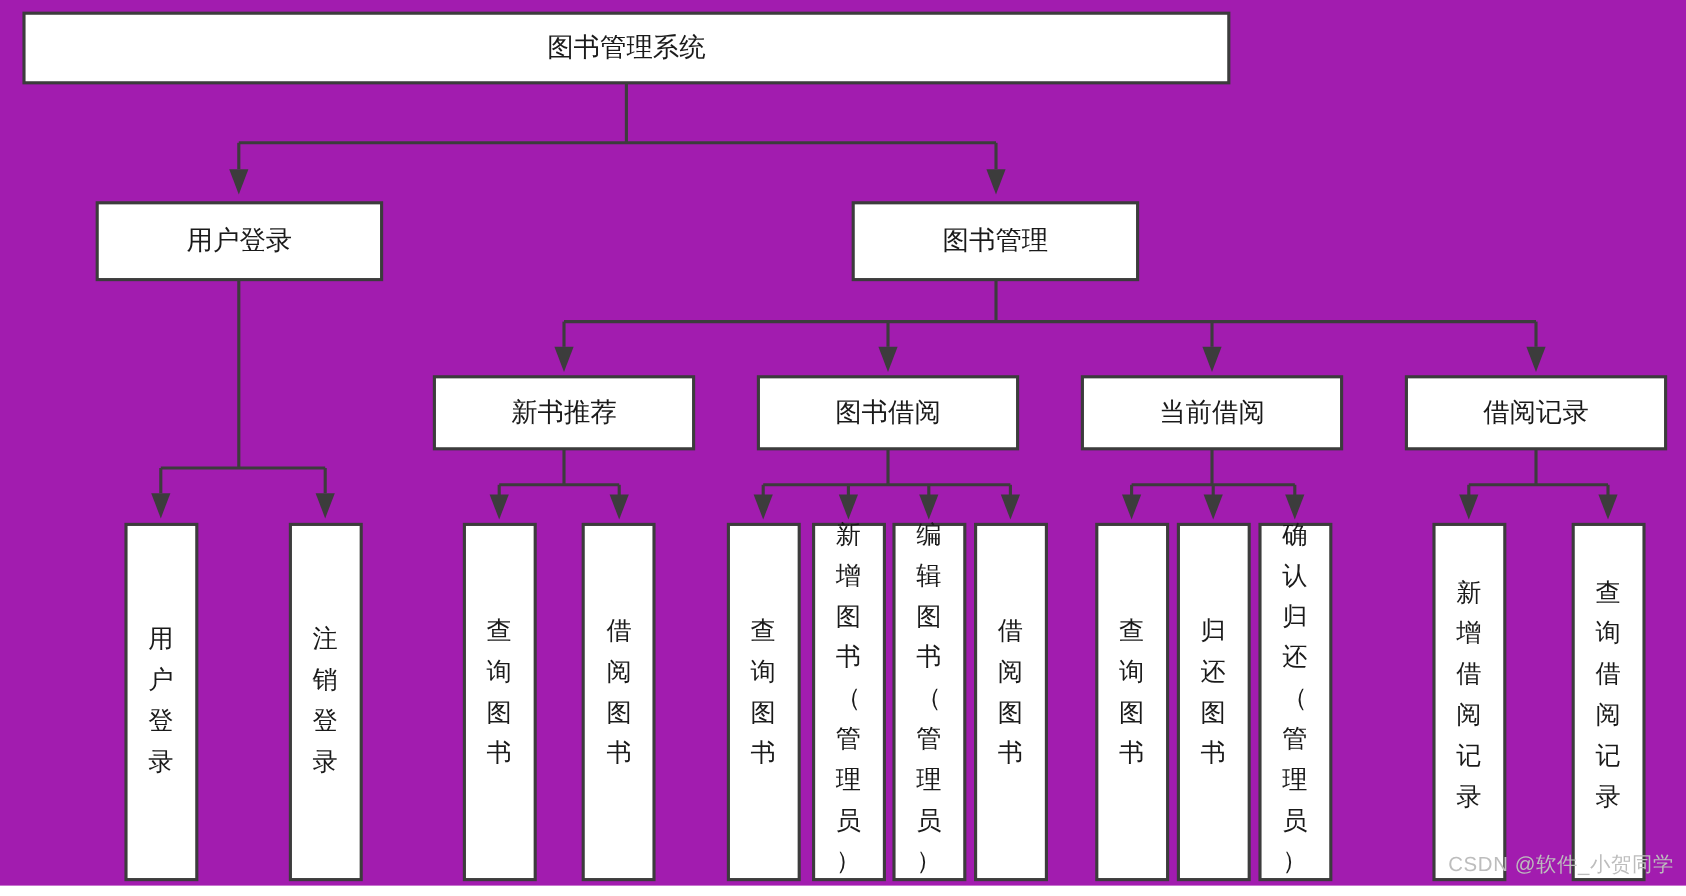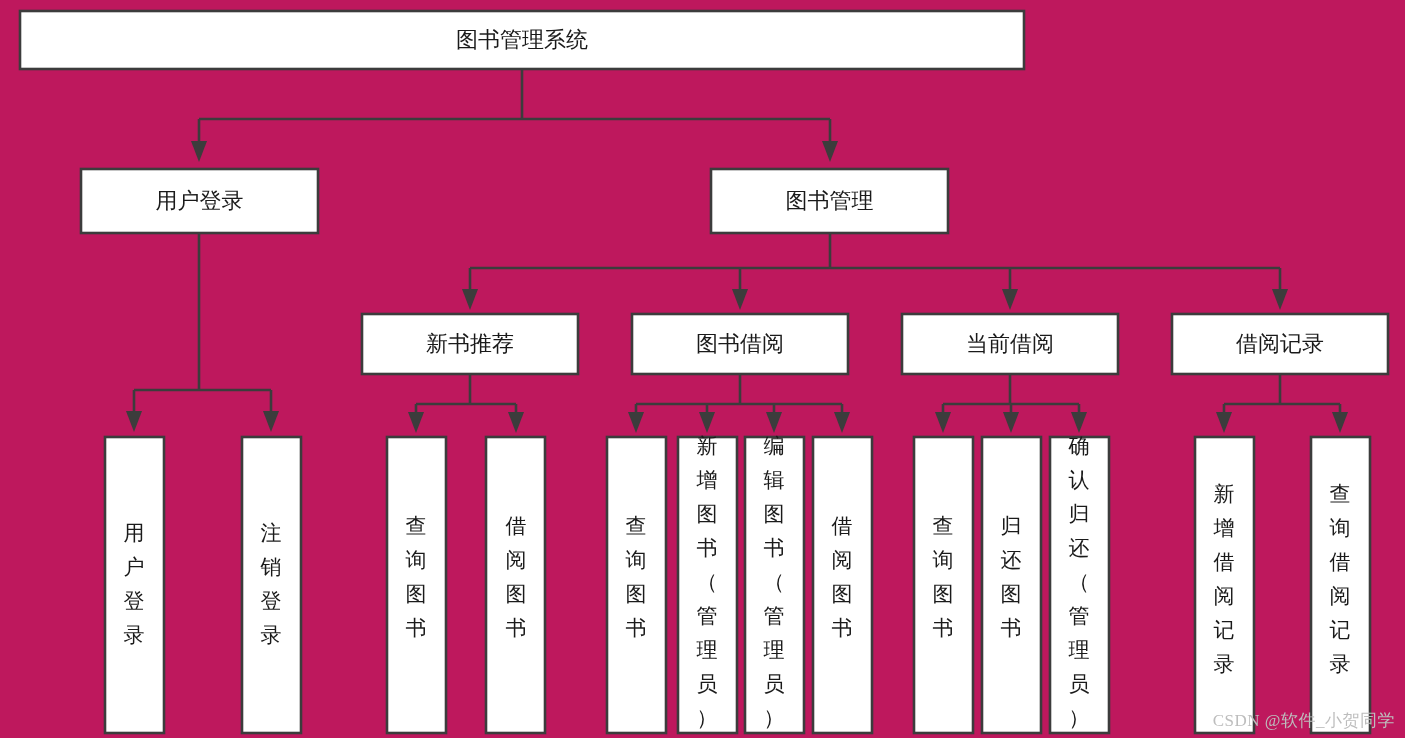--- a/index.html
+++ b/index.html
@@ -10,21 +10,21 @@
   body {
     width: 1405px;
     height: 747px;
     font-family: "Liberation Sans", "DejaVu Sans", sans-serif;
     overflow: hidden;
   }
   #diagram-root {
     position: relative;
     width: 1405px;
     height: 738px;
-    background: #be185d;
+    background: #a21caf;
   }
   svg.flow {
     position: absolute;
     left: 0;
     top: 0;
     width: 1405px;
     height: 747px;
     display: block;
   }
   .node-rect {
@@ -52,21 +52,21 @@
   .node-label-v {
     font-family: "Liberation Sans", "DejaVu Sans", sans-serif;
     font-size: 21px;
     fill: #1a1a1a;
     text-anchor: middle;
   }
   .watermark {
     position: absolute;
     right: 10px;
     bottom: 6px;
-    font-family: Liberation Serif, serif;
+    font-family: Liberation Sans, sans-serif;
     font-size: 17px;
     color: #bdbdbd;
     letter-spacing: 0.5px;
     white-space: nowrap;
     user-select: none;
   }
 </style>
 </head>
 <body>
 

